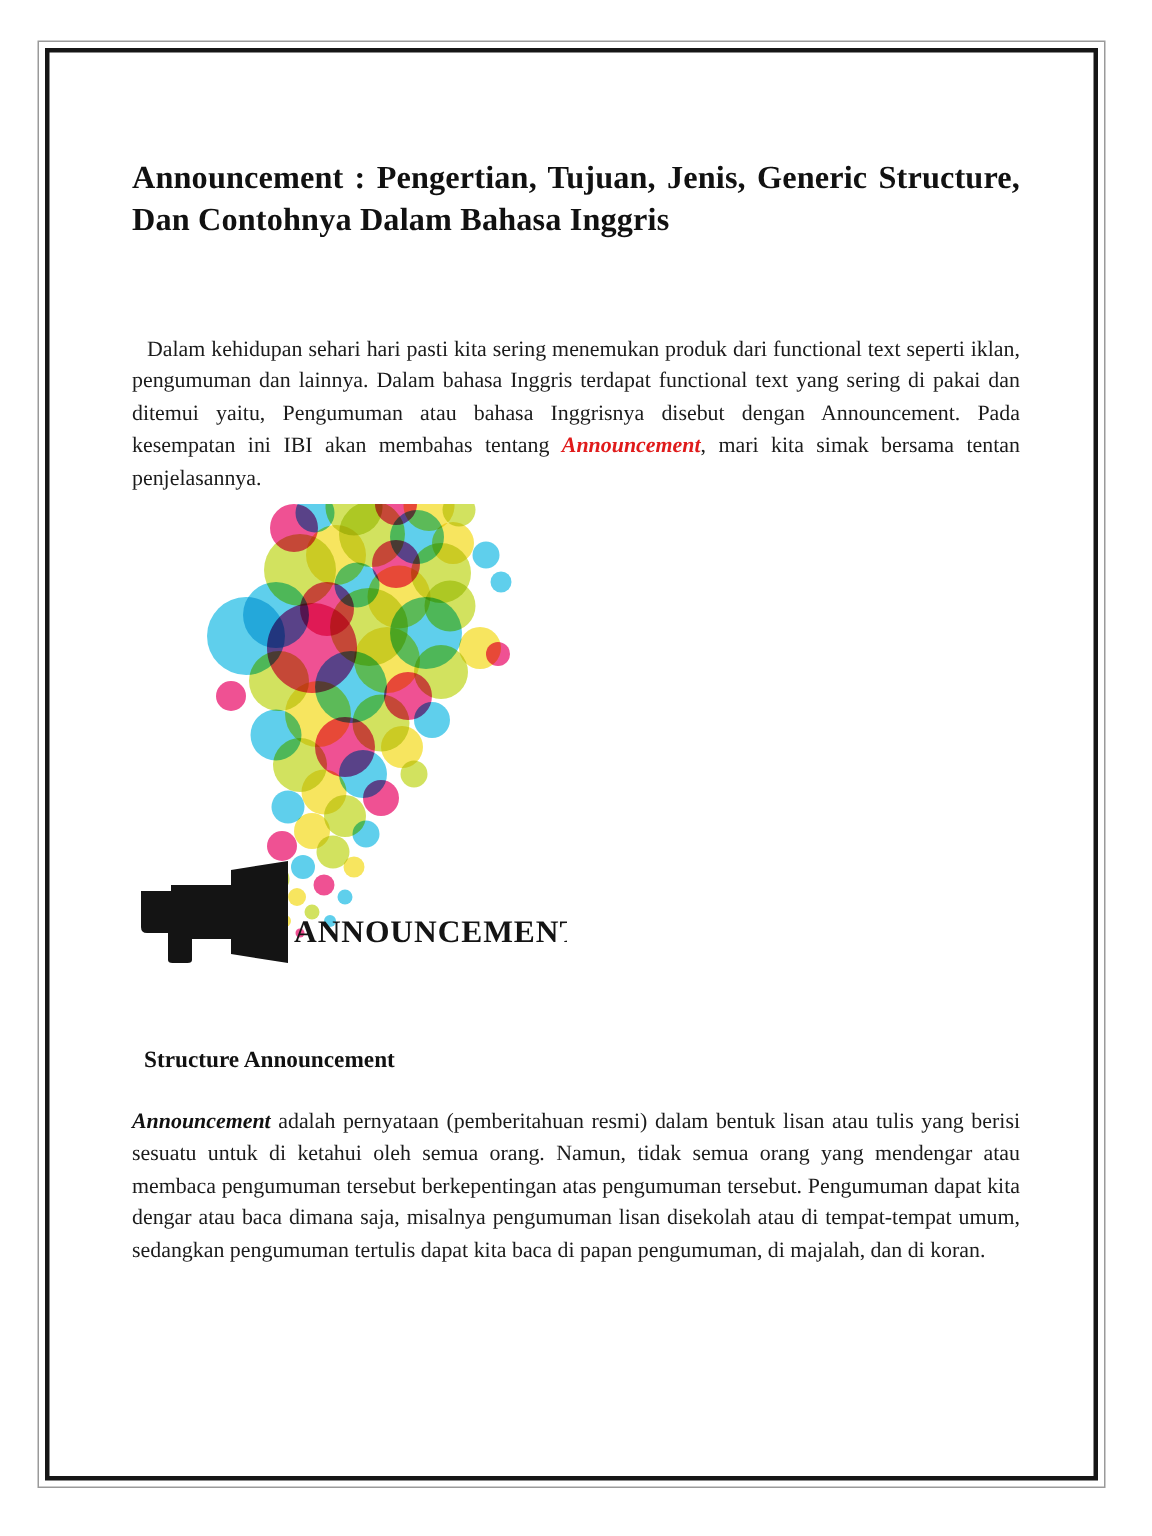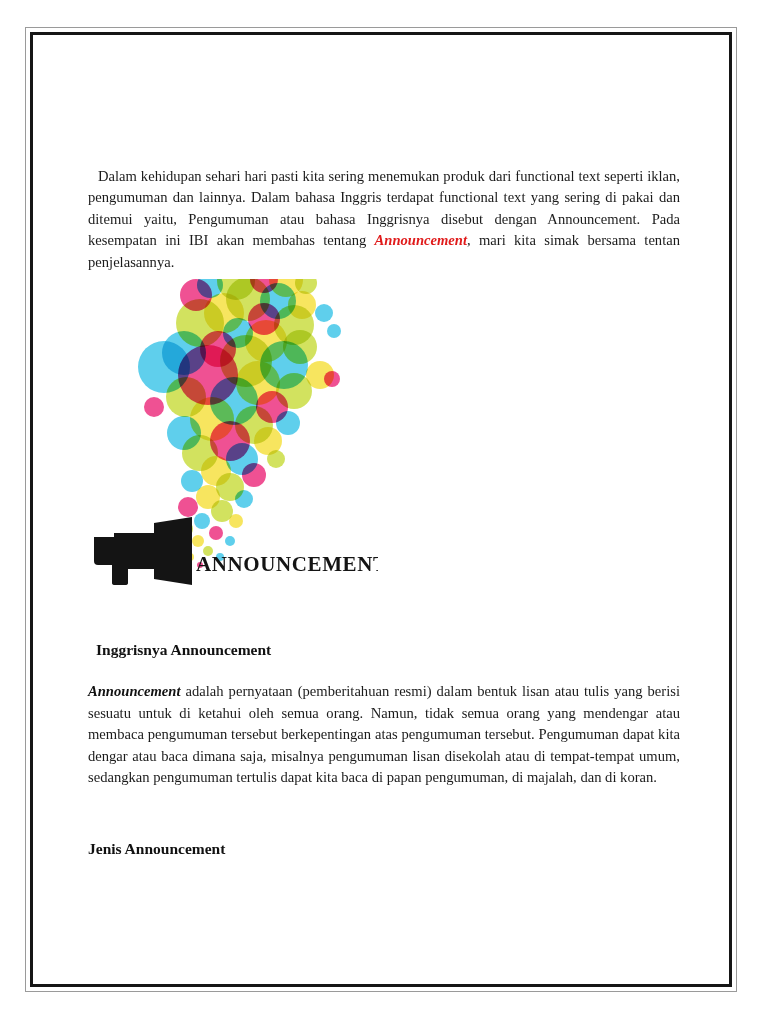--- a/index.html
+++ b/index.html
@@ -151,20 +151,21 @@
 </style>
 </head>
 <body>
 
 <div class="page-frame">
   <div class="page-frame-inner"></div>
 </div>
 
 <div class="doc">
 
+  <h1 class="doc-title">Announcement : Pengertian, Tujuan, Jenis, Generic Structure, Dan Contohnya Dalam Bahasa Inggris</h1>
 
   <p class="para para-intro">
     <span> Dalam kehidupan sehari hari pasti kita sering menemukan produk dari functional text seperti iklan, pengumuman dan lainnya. Dalam bahasa Inggris terdapat functional text yang sering di pakai dan ditemui yaitu, Pengumuman atau bahasa Inggrisnya disebut dengan Announcement. Pada kesempatan ini IBI akan membahas tentang </span><span class="accent-term">Announcement</span><span>, mari kita simak bersama tentan penjelasannya.</span>
   </p>
 
   <figure class="figure" style="margin:6px 0 0 0;">
     <div class="figure-art">
 
       <div class="bubble-field" id="bubble-field">
           <div class="bubble" style="left: 129px; top: -17px; width: 38px; height: 38px; background: rgb(200, 220, 60);"></div>
@@ -235,21 +236,20 @@
         <path d="M22 18 L22 54 L62 54 L62 18 Z" fill="#141414"></path>
         <path d="M62 8 L62 64 L100 70 L100 2 Z" fill="#141414"></path>
         <path d="M20 50 L20 68 Q20 70 23 70 L33 70 Q36 70 36 68 L36 50 Z" fill="#141414"></path>
       </svg>
 
       <div class="mega-word">ANNOUNCEMENT</div>
     </div>
 
   </figure>
 
-  <h2 class="section-heading heading-pengertian">Inggrisnya Announcement</h2>
+  <h2 class="section-heading heading-pengertian">Structure Announcement</h2>
 
   <p class="para para-pengertian">
     <span class="lead-term">Announcement</span><span> adalah pernyataan (pemberitahuan resmi) dalam bentuk lisan atau tulis yang berisi sesuatu untuk di ketahui oleh semua orang. Namun, tidak semua orang yang mendengar atau membaca pengumuman tersebut berkepentingan atas pengumuman tersebut. Pengumuman dapat kita dengar atau baca dimana saja, misalnya pengumuman lisan disekolah atau di tempat-tempat umum, sedangkan pengumuman tertulis dapat kita baca di papan pengumuman, di majalah, dan di koran.</span>
   </p>
 
-  <h2 class="section-heading heading-jenis">Jenis Announcement</h2>
 
 </div>
 
 </body></html>

